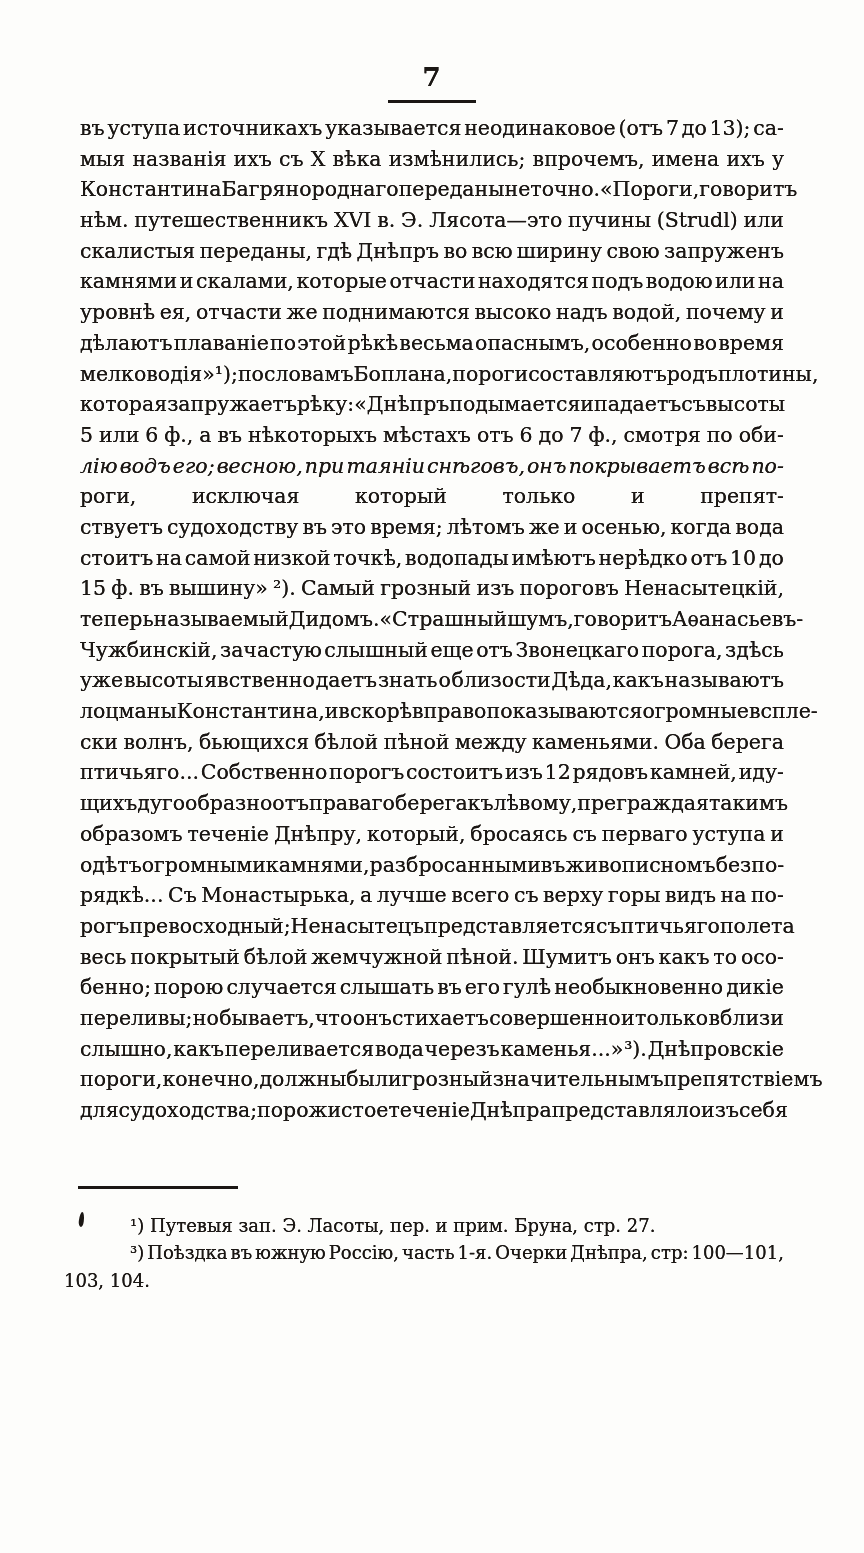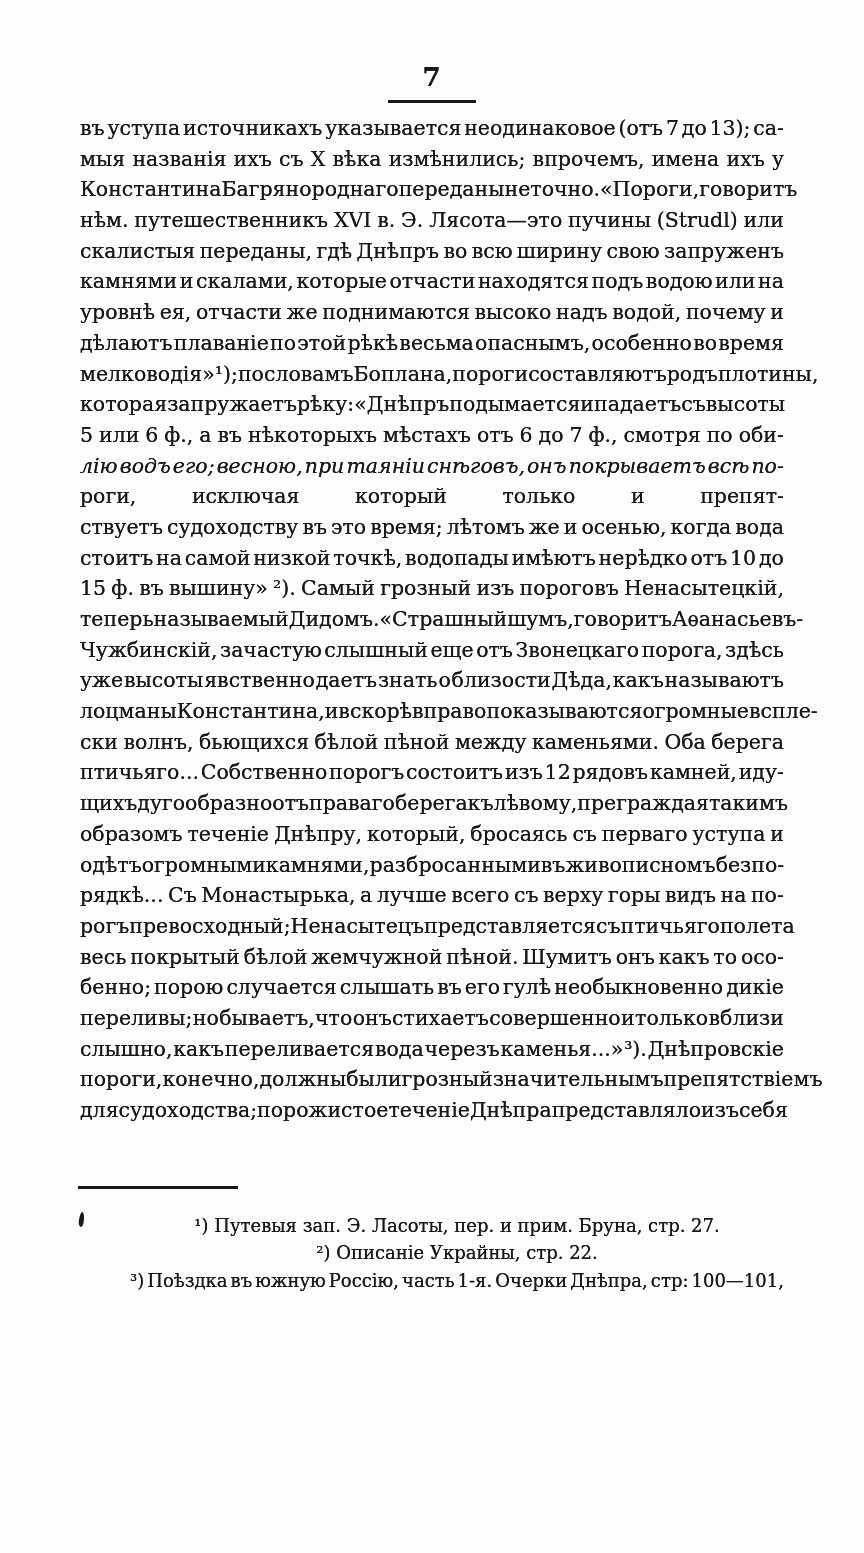--- a/index.html
+++ b/index.html
@@ -60,21 +60,21 @@
     position:absolute;
     top:1212px; left:64px;
     width:720px;
   }
   .fn-line{
     font-size:18px;
     line-height:27.3px;
     height:27.3px;
     white-space:nowrap;
   }
-  .fn-line.fn-indent{ padding-left:66px;text-align:center; }
+  .fn-line.fn-indent{ padding-left:66px; }
   .fn-line.fn-justify{
     display:flex;
     justify-content:space-between;
     align-items:baseline;
   }
   .fn-line.fn-justify span{ flex:0 0 auto; }
   
   .ink-blot{
     position:absolute;
     top:1212px; left:79px;
@@ -466,31 +466,31 @@
         <span>представляло</span>
         <span>изъ</span>
         <span>себя</span>
       </div>
     </div>
 
   <div class="footnote-rule"></div>
 
   <div class="footnotes" id="footnote-lines">
       <div class="fn-line fn-indent">¹) Путевыя зап. Э. Ласоты, пер. и прим. Бруна, стр. 27.</div>
-      <div class="fn-line fn-indent">²) Описаніе Украйны, стр. 22.</div>
       <div class="fn-line fn-indent fn-justify">
         <span>³)</span>
         <span>Поѣздка</span>
         <span>въ</span>
         <span>южную</span>
         <span>Россію,</span>
         <span>часть</span>
         <span>1-я.</span>
         <span>Очерки</span>
         <span>Днѣпра,</span>
         <span>стр:</span>
         <span>100—101,</span>
       </div>
+      <div class="fn-line">103, 104.</div>
     </div>
 
   <div class="ink-blot"></div>
 
 </div>
 
 </body></html>

